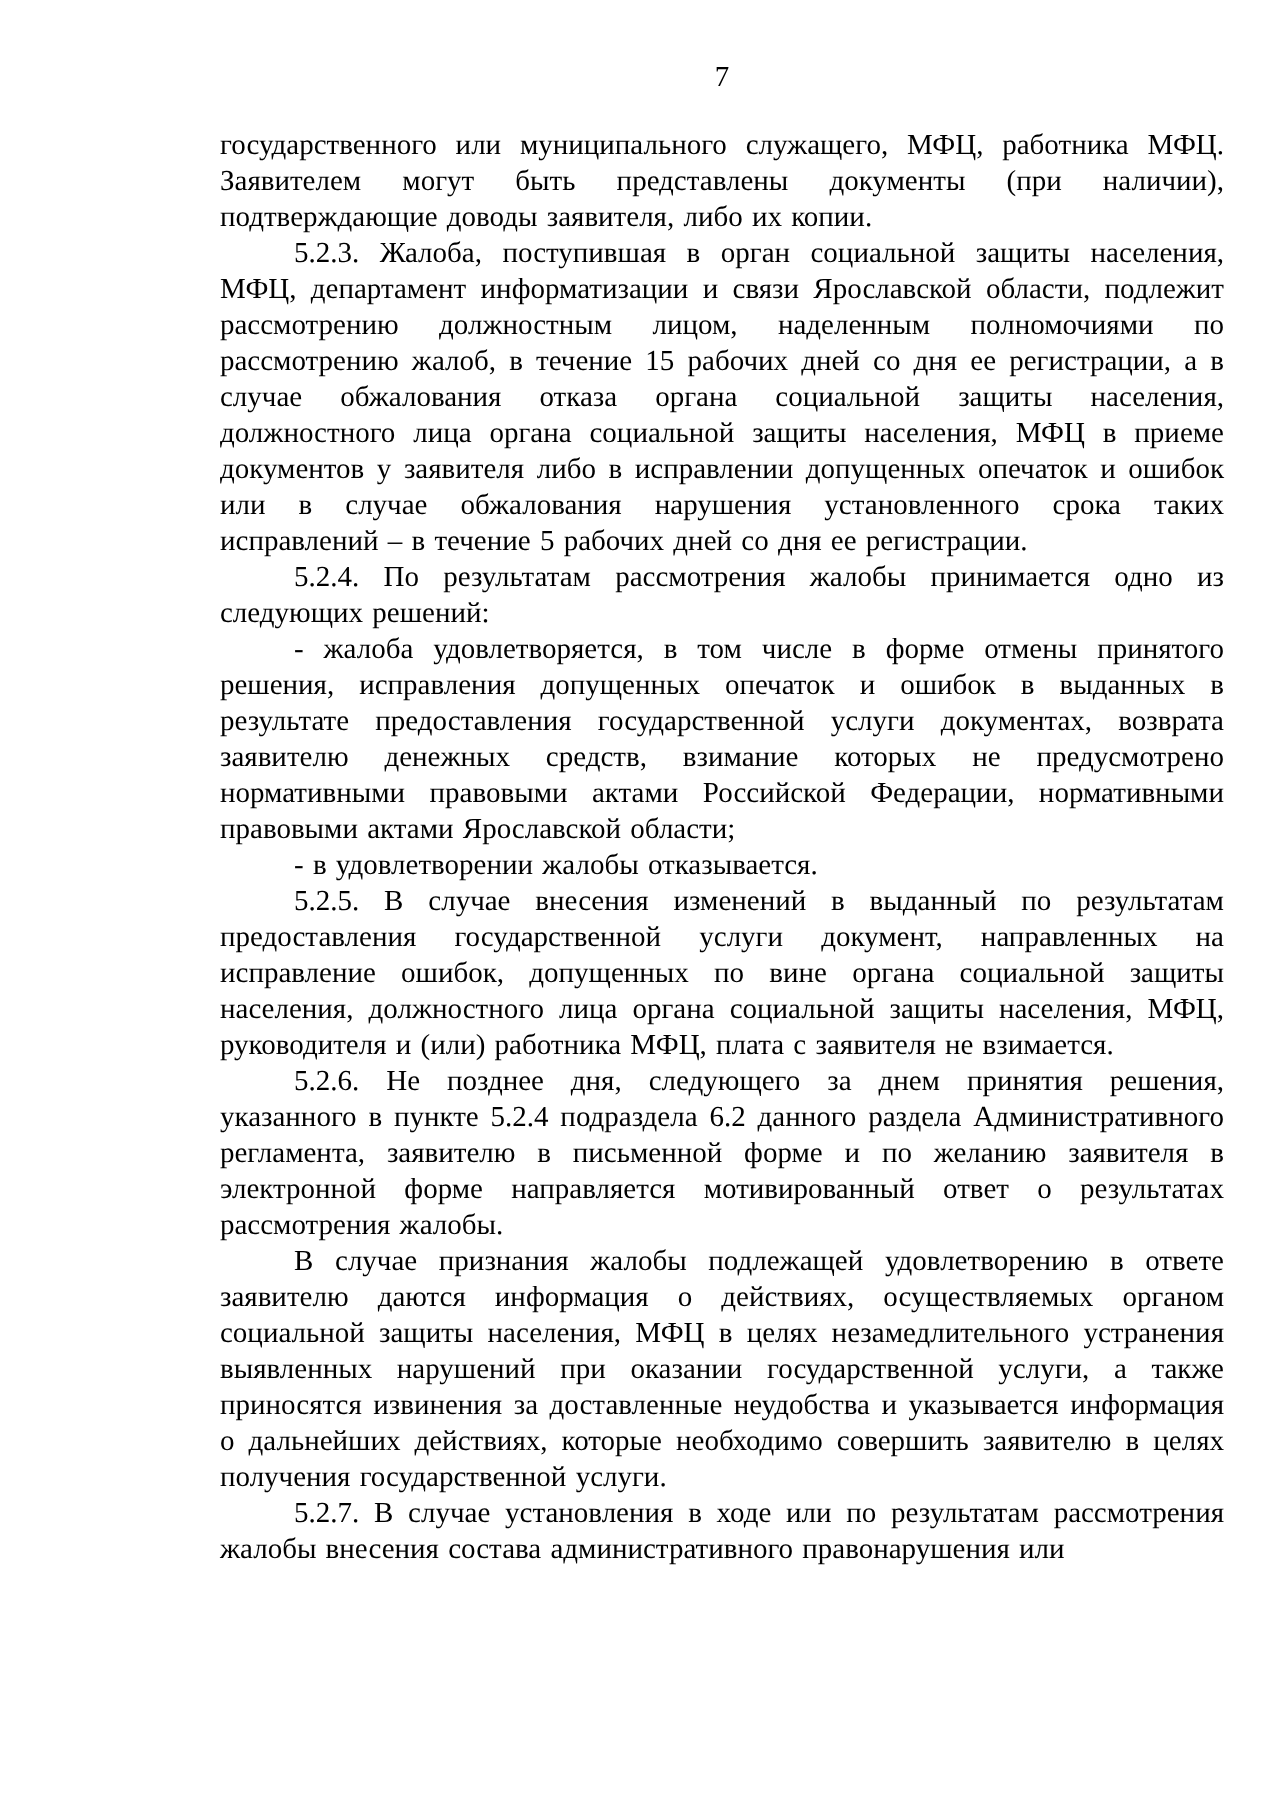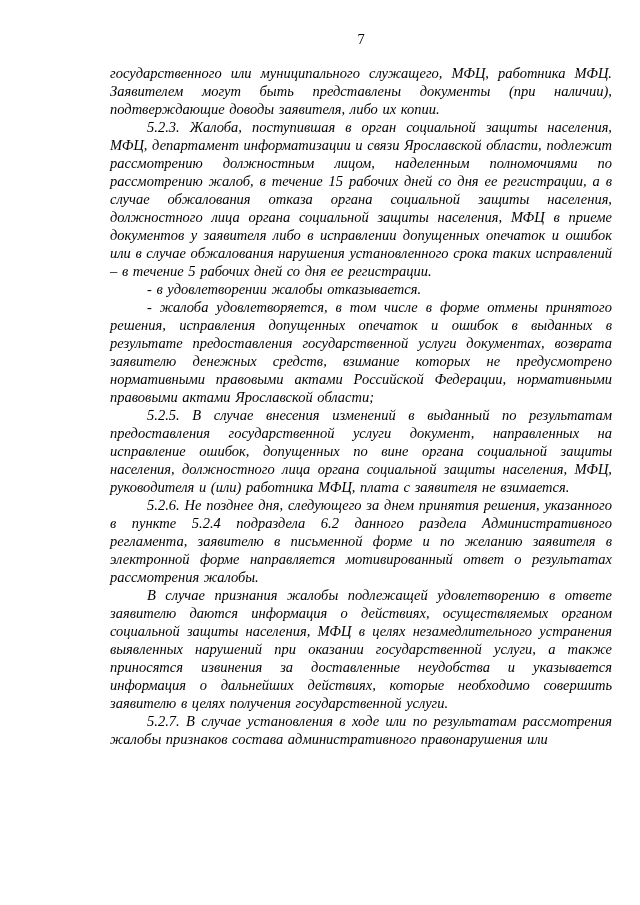--- a/index.html
+++ b/index.html
@@ -27,35 +27,35 @@
     line-height: 18px;
     margin: 0 0 16px 0;
   }
   .body-text p {
     margin: 0;
     font-size: 14.5px;
     line-height: 18px;
     text-align: justify;
     text-indent: 37px;
     word-spacing: 1px;
-    font-style: italic;
   }
   .body-text p.no-indent {
     text-indent: 0;
   }
 </style>
 </head>
 <body>
 
 <div class="page">
   <div class="page-number">7</div>
 
   <div class="body-text">
     <p class="no-indent">государственного или муниципального служащего, МФЦ, работника МФЦ. Заявителем могут быть представлены документы (при наличии), подтверждающие доводы заявителя, либо их копии.</p>
     <p>5.2.3. Жалоба, поступившая в орган социальной защиты населения, МФЦ, департамент информатизации и связи Ярославской области, подлежит рассмотрению должностным лицом, наделенным полномочиями по рассмотрению жалоб, в течение 15 рабочих дней со дня ее регистрации, а в случае обжалования отказа органа социальной защиты населения, должностного лица органа социальной защиты населения, МФЦ в приеме документов у заявителя либо в исправлении допущенных опечаток и ошибок или в случае обжалования нарушения установленного срока таких исправлений – в течение 5 рабочих дней со дня ее регистрации.</p>
+    <p>5.2.4. По результатам рассмотрения жалобы принимается одно из следующих решений:</p>
+    <p>- жалоба удовлетворяется, в том числе в форме отмены принятого решения, исправления допущенных опечаток и ошибок в выданных в результате предоставления государственной услуги документах, возврата заявителю денежных средств, взимание которых не предусмотрено нормативными правовыми актами Российской Федерации, нормативными правовыми актами Ярославской области;</p>
     <p>- в удовлетворении жалобы отказывается.</p>
-    <p>- жалоба удовлетворяется, в том числе в форме отмены принятого решения, исправления допущенных опечаток и ошибок в выданных в результате предоставления государственной услуги документах, возврата заявителю денежных средств, взимание которых не предусмотрено нормативными правовыми актами Российской Федерации, нормативными правовыми актами Ярославской области;</p>
     <p>5.2.5. В случае внесения изменений в выданный по результатам предоставления государственной услуги документ, направленных на исправление ошибок, допущенных по вине органа социальной защиты населения, должностного лица органа социальной защиты населения, МФЦ, руководителя и (или) работника МФЦ, плата с заявителя не взимается.</p>
     <p>5.2.6. Не позднее дня, следующего за днем принятия решения, указанного в пункте 5.2.4 подраздела 6.2 данного раздела Административного регламента, заявителю в письменной форме и по желанию заявителя в электронной форме направляется мотивированный ответ о результатах рассмотрения жалобы.</p>
     <p>В случае признания жалобы подлежащей удовлетворению в ответе заявителю даются информация о действиях, осуществляемых органом социальной защиты населения, МФЦ в целях незамедлительного устранения выявленных нарушений при оказании государственной услуги, а также приносятся извинения за доставленные неудобства и указывается информация о дальнейших действиях, которые необходимо совершить заявителю в целях получения государственной услуги.</p>
-    <p>5.2.7. В случае установления в ходе или по результатам рассмотрения жалобы признаков состава административного правонарушения или</p>
+    <p>5.2.7. В случае установления в ходе или по результатам рассмотрения жалобы внесения состава административного правонарушения или</p>
   </div>
 </div>
 
 </body></html>

